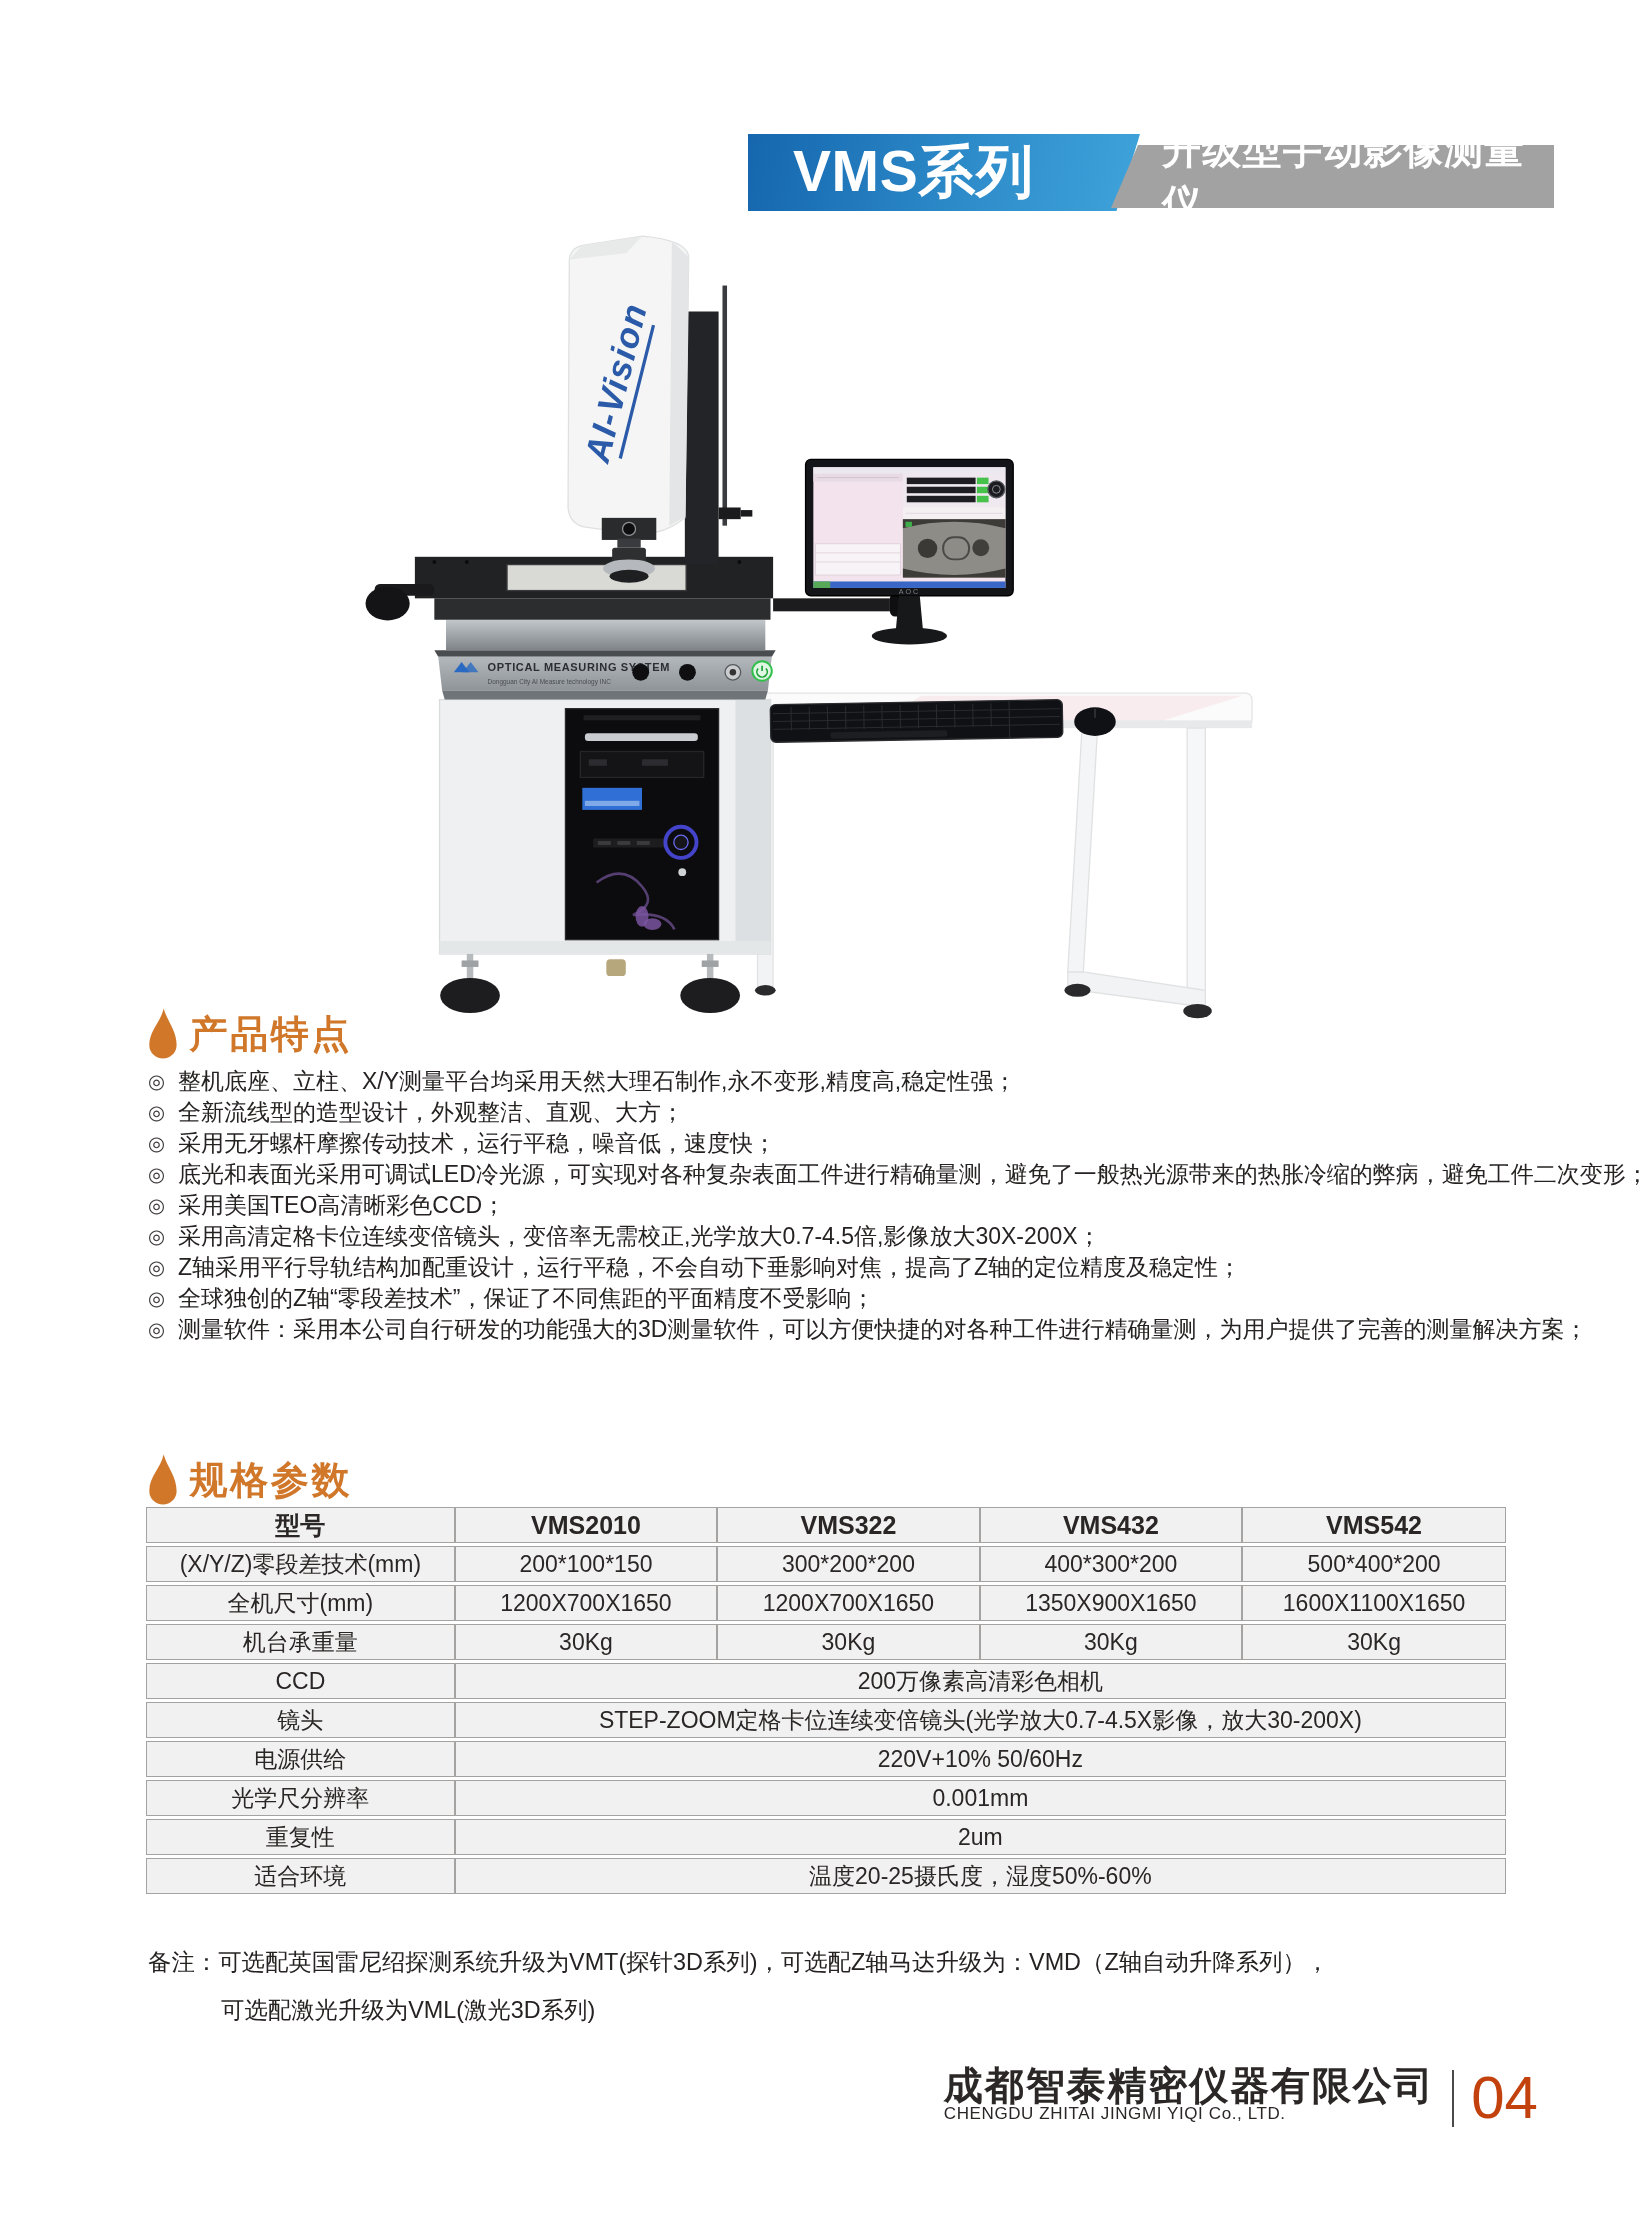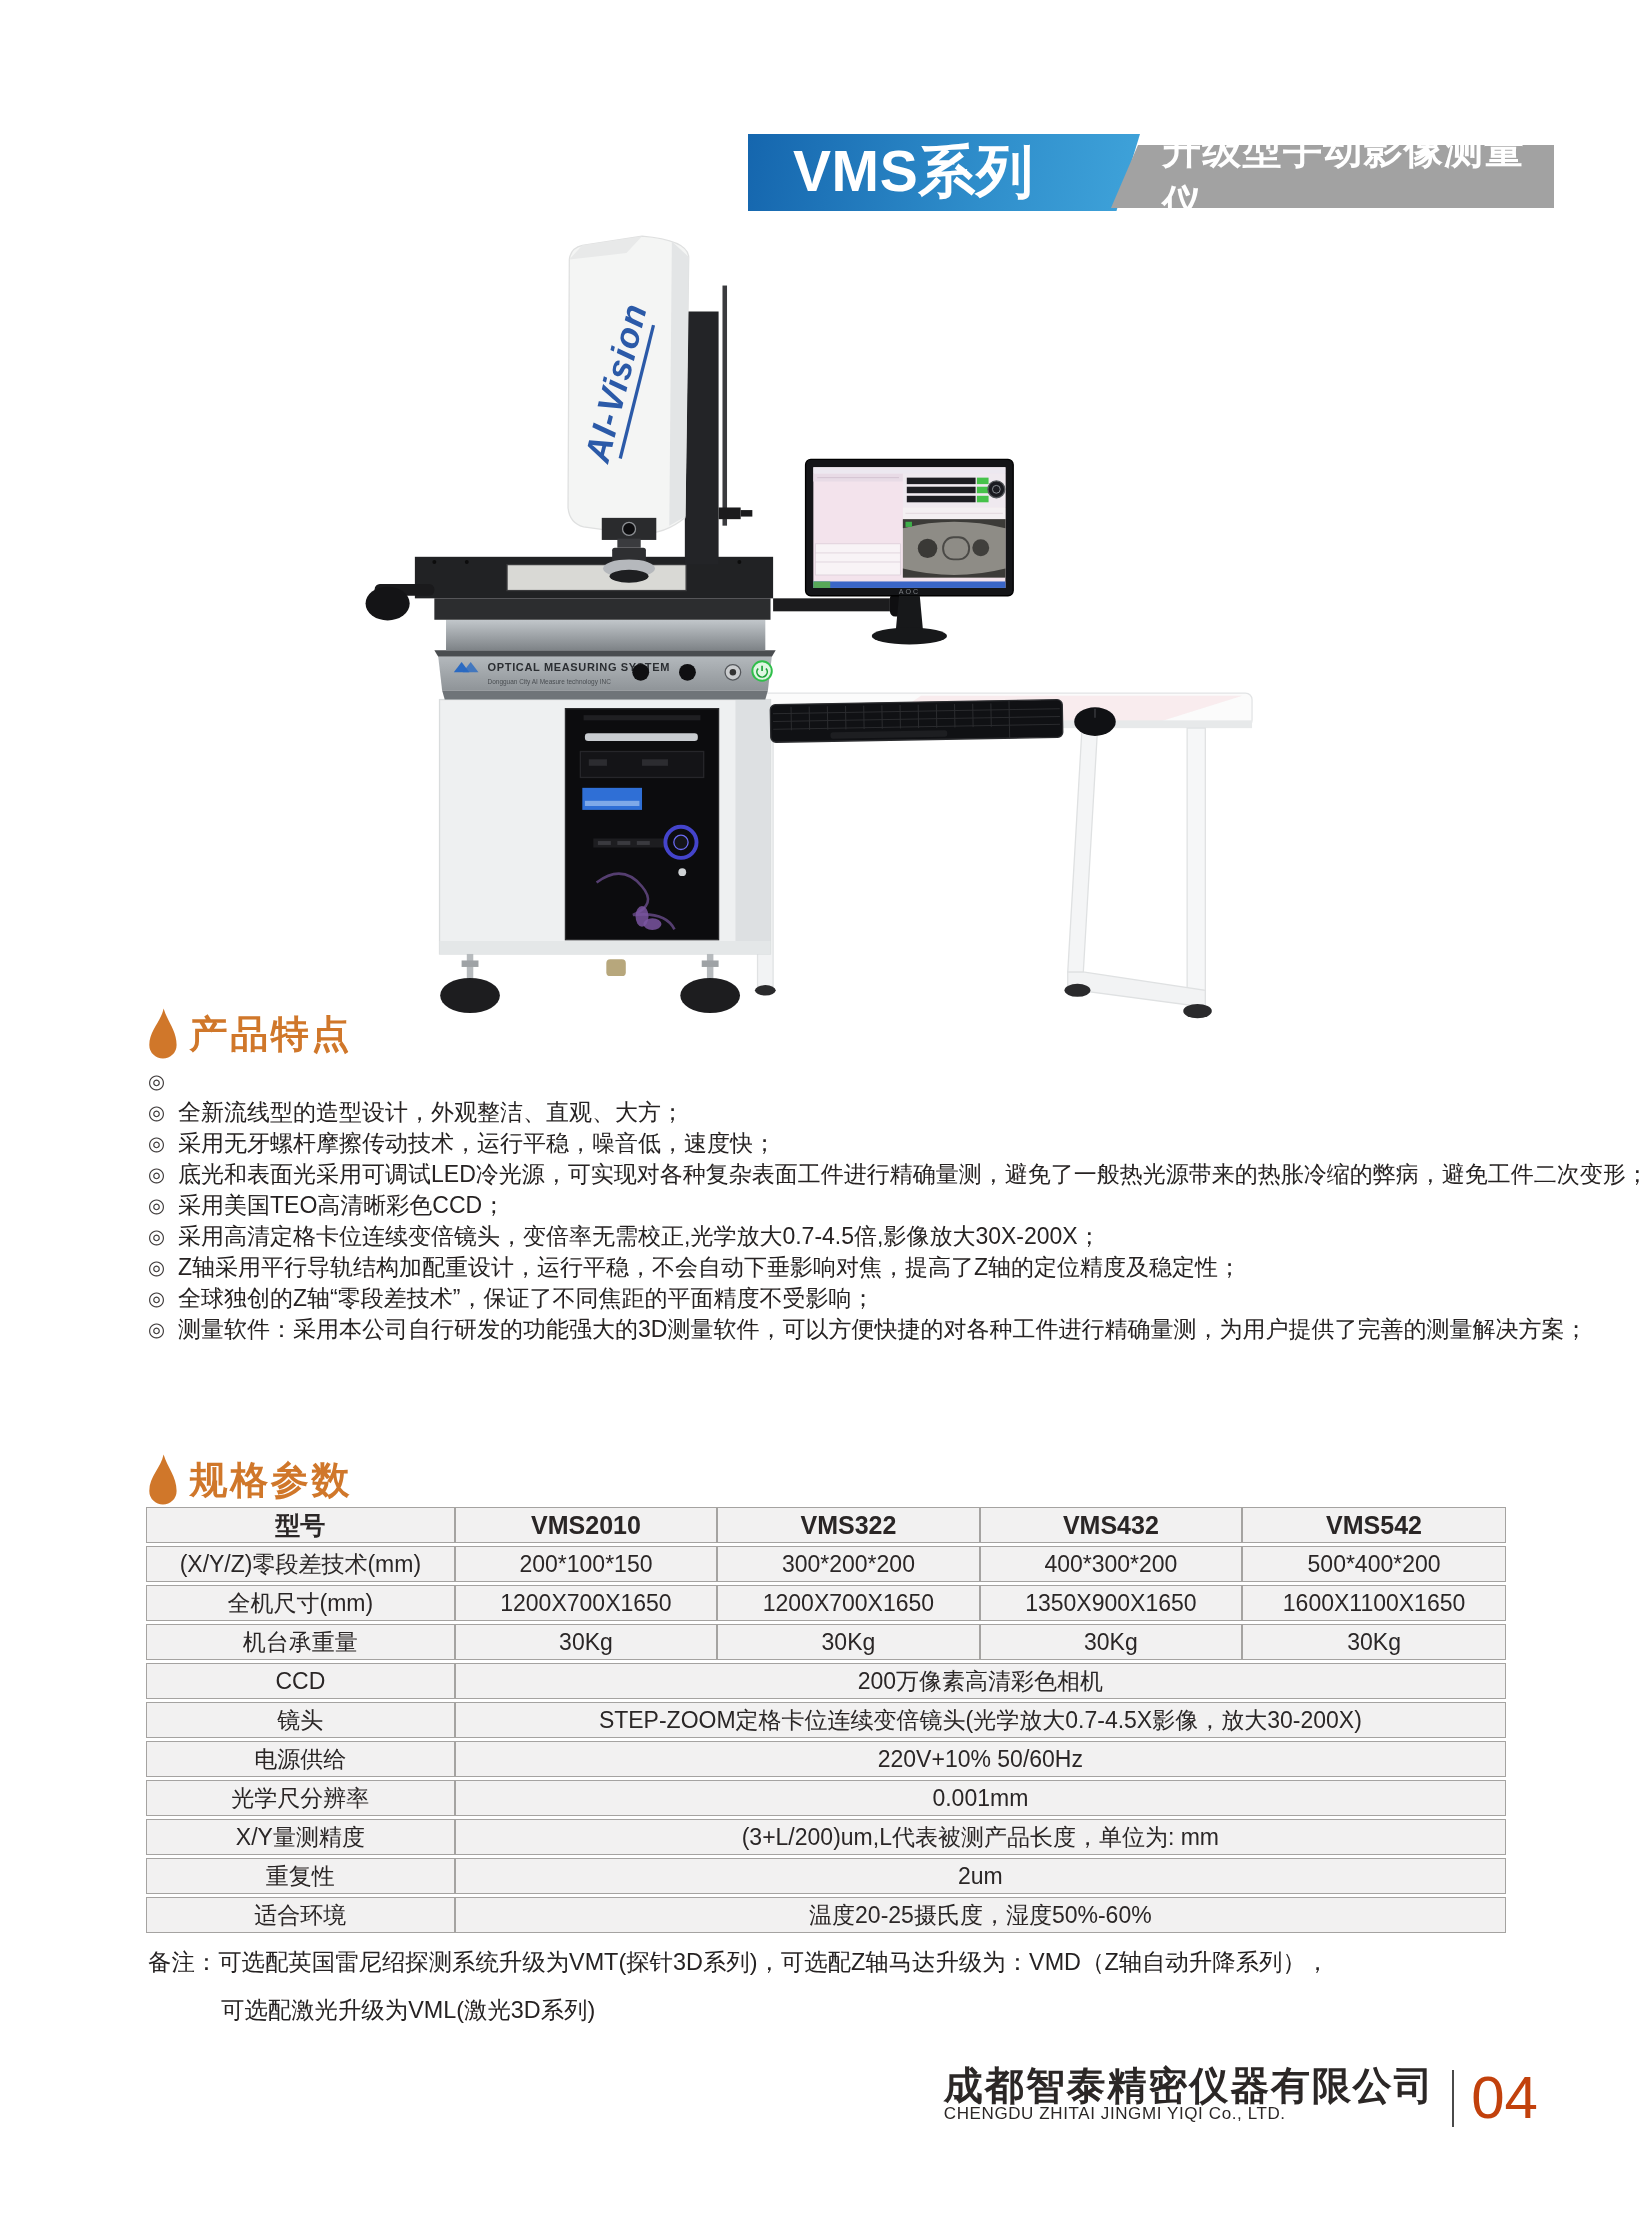--- a/index.html
+++ b/index.html
@@ -241,20 +241,21 @@
 
   <div class="sec-head" style="top:1007px;">
     <svg class="drop" viewBox="0 0 44 84">
       <path d="M 24 2 C 20 22 2 36 2 58 A 21 21 0 1 0 44 58 C 44 36 30 22 24 2 Z" fill="#d0772a"></path>
     </svg>
     <h2>产品特点</h2>
   </div>
   <ul class="features">
       <li>
         <span class="mk">◎</span>
+        <span class="ft">整机底座、立柱、X/Y测量平台均采用天然大理石制作,永不变形,精度高,稳定性强；</span>
       </li>
       <li>
         <span class="mk">◎</span>
         <span class="ft">全新流线型的造型设计，外观整洁、直观、大方；</span>
       </li>
       <li>
         <span class="mk">◎</span>
         <span class="ft">采用无牙螺杆摩擦传动技术，运行平稳，噪音低，速度快；</span>
       </li>
       <li>
@@ -336,24 +337,20 @@
         </tr>
         <tr>
           <td class="lb">电源供给</td>
           <td colspan="4">220V+10% 50/60Hz</td>
         </tr>
         <tr>
           <td class="lb">光学尺分辨率</td>
           <td colspan="4">0.001mm</td>
         </tr>
         <tr>
-          <td class="lb">X/Y量测精度</td>
-          <td colspan="4">(3+L/200)um,L代表被测产品长度，单位为: mm</td>
-        </tr>
-        <tr>
           <td class="lb">重复性</td>
           <td colspan="4">2um</td>
         </tr>
         <tr>
           <td class="lb">适合环境</td>
           <td colspan="4">温度20-25摄氏度，湿度50%-60%</td>
         </tr>
       </tbody>
   </table>
 

